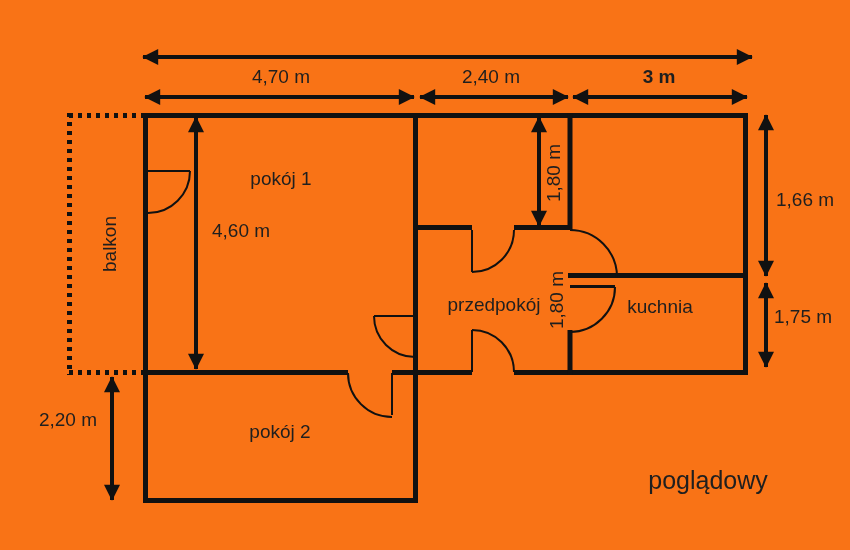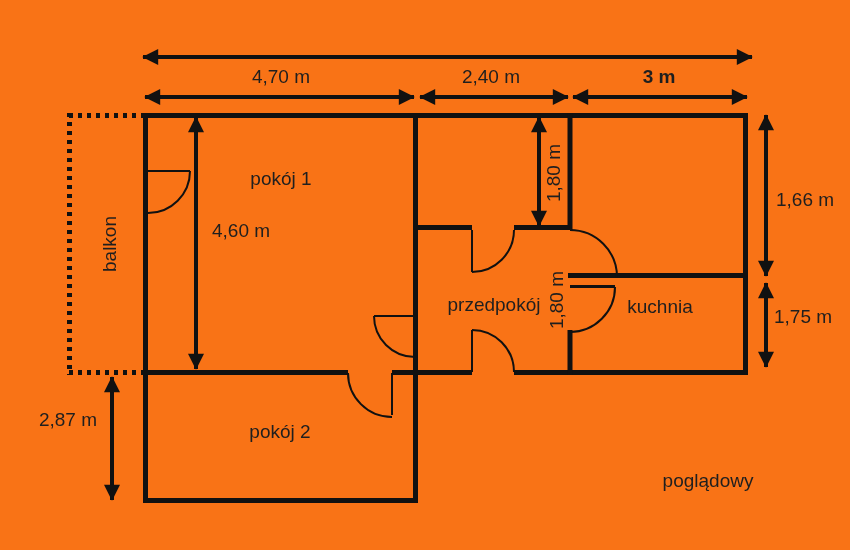--- a/index.html
+++ b/index.html
@@ -7,21 +7,21 @@
     position:relative;width:850px;height:550px;background:#f97316;overflow:hidden;
     font-family:"Liberation Sans", sans-serif;
   }
   #plan-svg{position:absolute;left:0;top:0;}
   .lbl{
     position:absolute;font-size:19px;color:#1f1f1f;white-space:nowrap;
     line-height:22px;
   }
   .ctr{text-align:center;}
   .rot{transform:rotate(-90deg);transform-origin:center center;text-align:center;}
-  .caption{font-size:19px;line-height:25px;text-align:center;color:#1f1f1f;}
+  .caption{font-size:25px;line-height:25px;text-align:center;color:#1f1f1f;}
 </style>
 </head>
 <body>
 
 <div id="canvas">
 
   <svg id="plan-svg" width="850" height="550" viewBox="0 0 850 550">
     <defs>
       <marker id="ah" viewBox="0 0 10 10" refX="9.5" refY="5" markerWidth="4.5" markerHeight="4" orient="auto-start-reverse">
         <path d="M0,0 L10,5 L0,10 z" fill="#111111"></path>
@@ -100,21 +100,21 @@
   </svg>
 
   <div class="lbl ctr" style="left:221px;top:66px;width:120px;">4,70 m</div>
   <div class="lbl ctr" style="left:431px;top:66px;width:120px;">2,40 m</div>
   <div class="lbl ctr" style="left:599px;top:66px;width:120px;font-weight:bold;">3 m</div>
   <div class="lbl" style="left:212px;top:208px;margin-top:12px;">4,60 m</div>
   <div class="lbl rot" style="left:518px;top:162px;width:72px;">1,80 m</div>
   <div class="lbl rot" style="left:521px;top:289px;width:72px;">1,80 m</div>
   <div class="lbl" style="left:776px;top:189px;">1,66 m</div>
   <div class="lbl" style="left:774px;top:306px;">1,75 m</div>
-  <div class="lbl ctr" style="left:28px;top:409px;width:80px;">2,87 m</div>
+  <div class="lbl ctr" style="left:28px;top:409px;width:80px;">2,20 m</div>
 
   <div class="lbl ctr" style="left:221px;top:168px;width:120px;">pokój 1</div>
   <div class="lbl ctr" style="left:434px;top:294px;width:120px;">przedpokój</div>
   <div class="lbl ctr" style="left:600px;top:296px;width:120px;">kuchnia</div>
   <div class="lbl ctr" style="left:220px;top:421px;width:120px;">pokój 2</div>
   <div class="lbl rot" style="left:65px;top:233px;width:90px;">balkon</div>
 
   <div class="caption" style="position:absolute;left:608px;top:468px;width:200px;">
     <div>poglądowy</div>
   </div>

